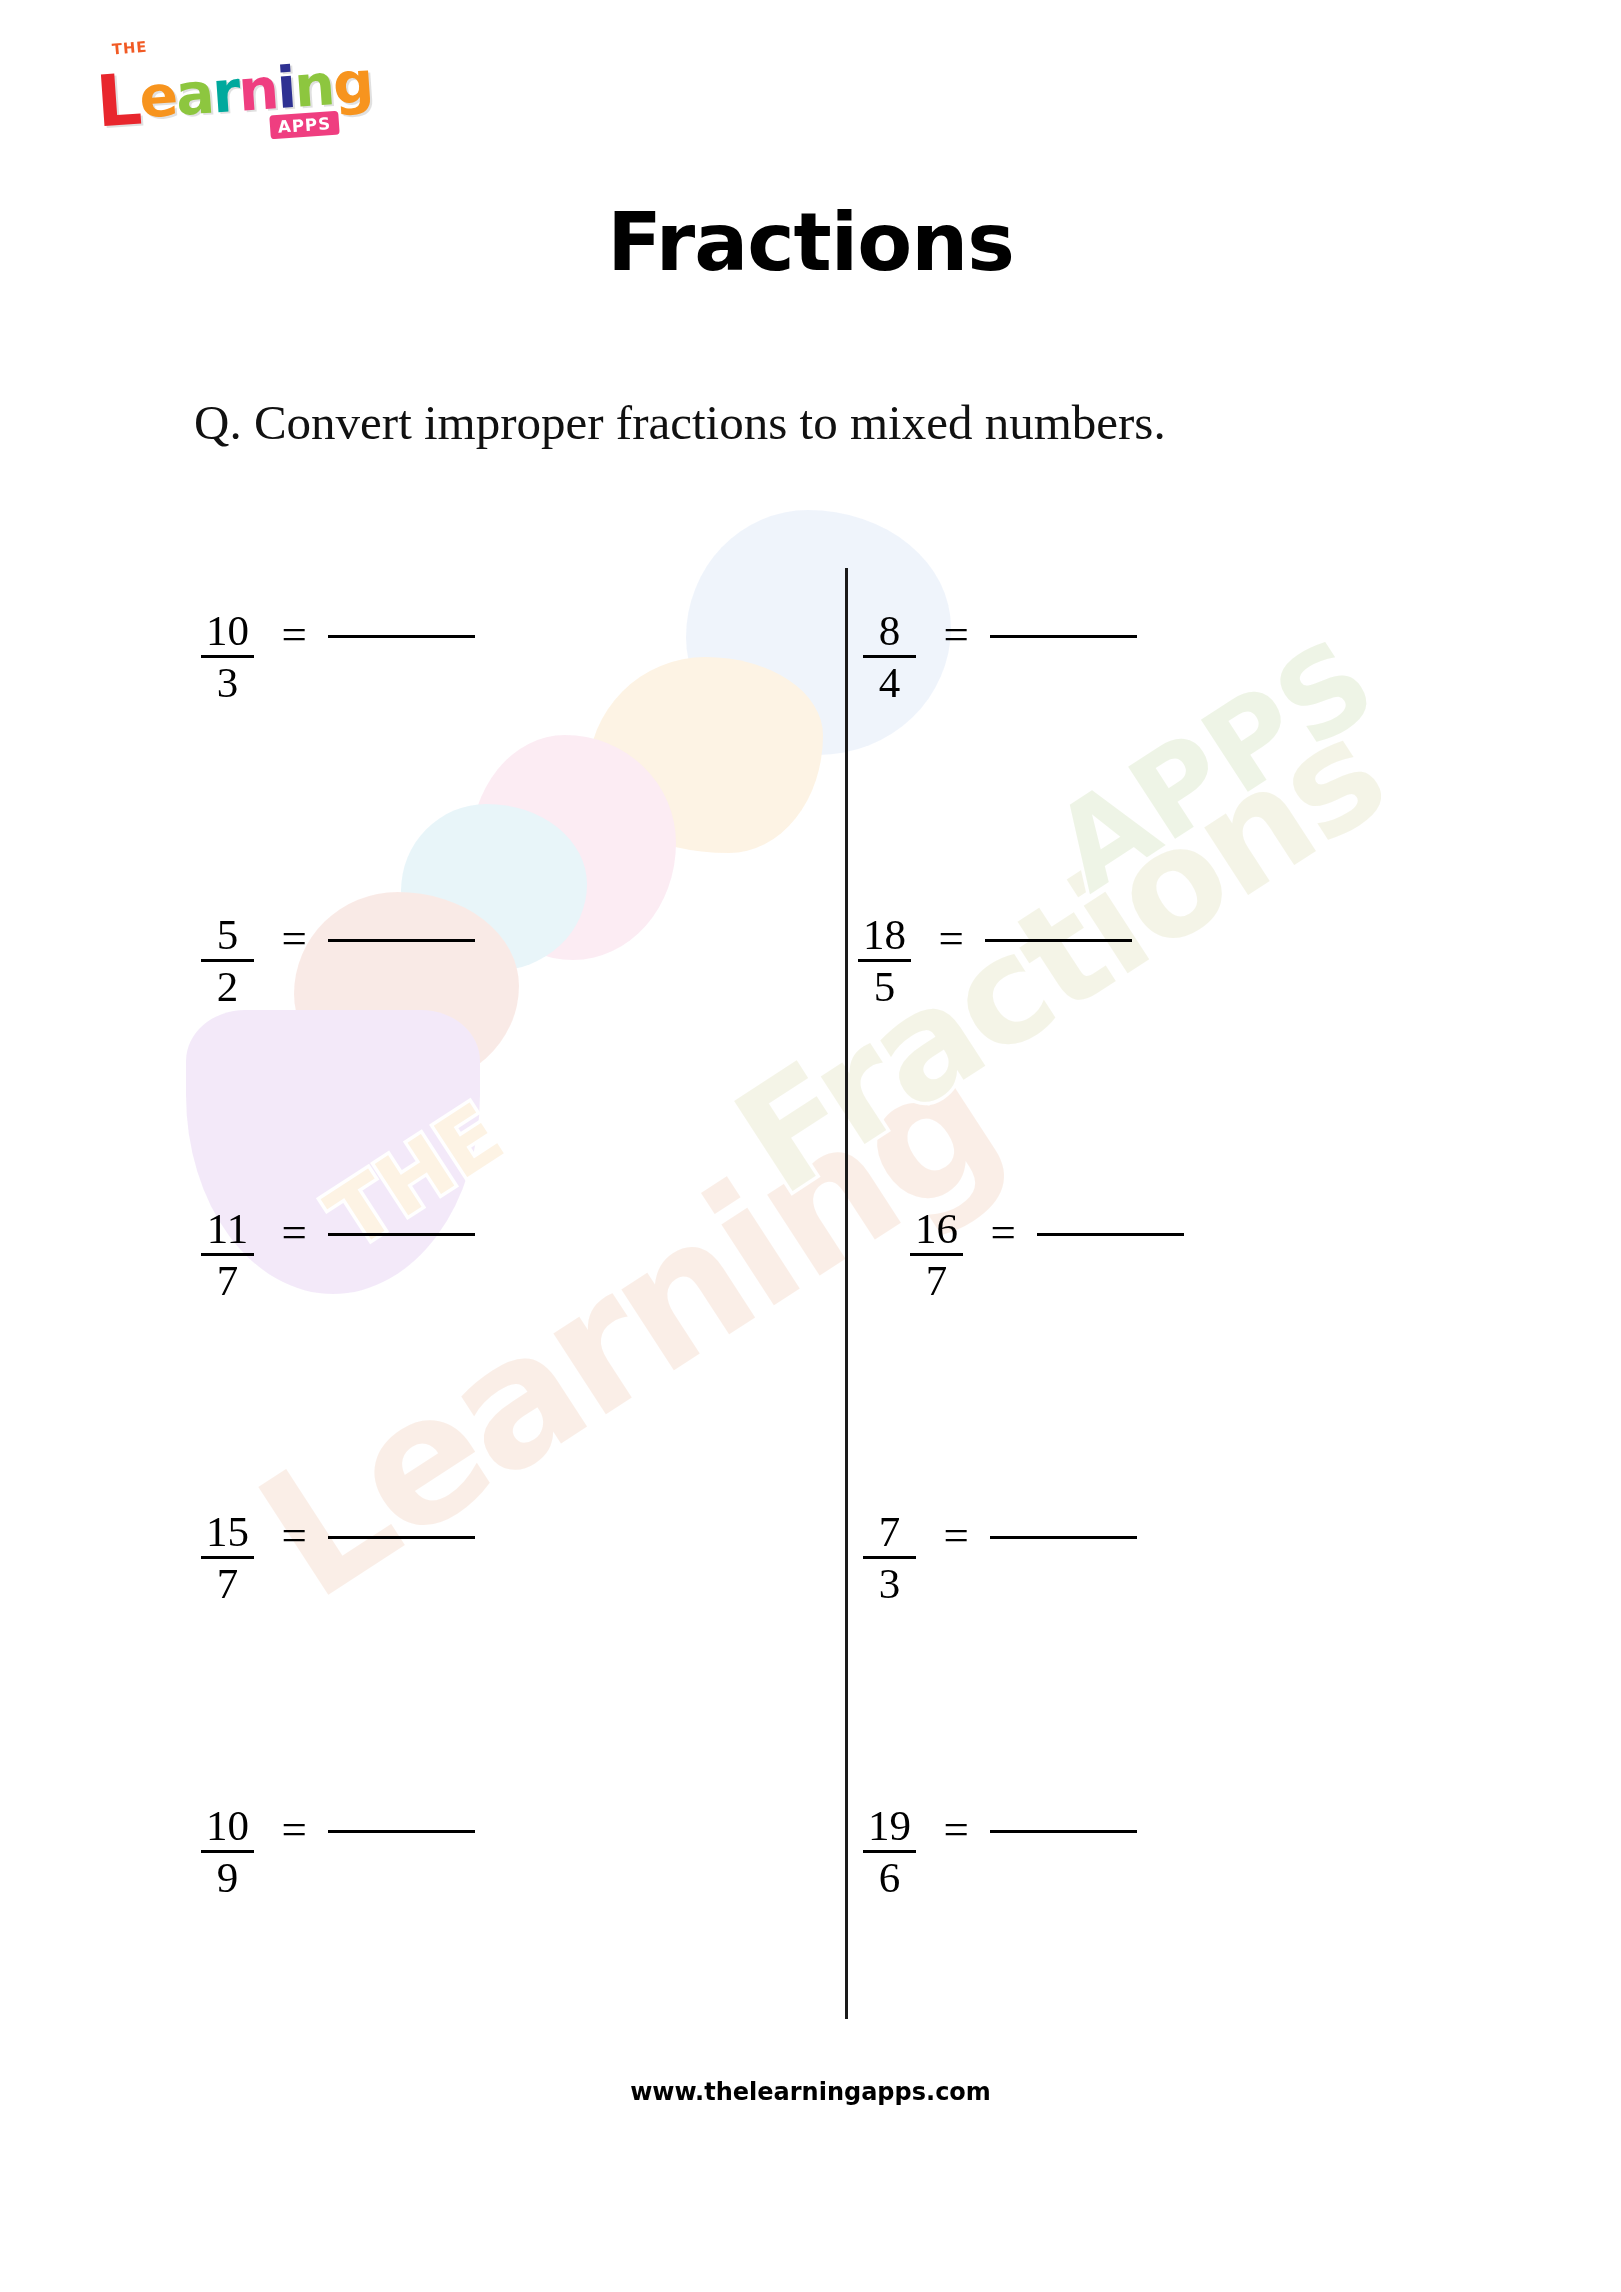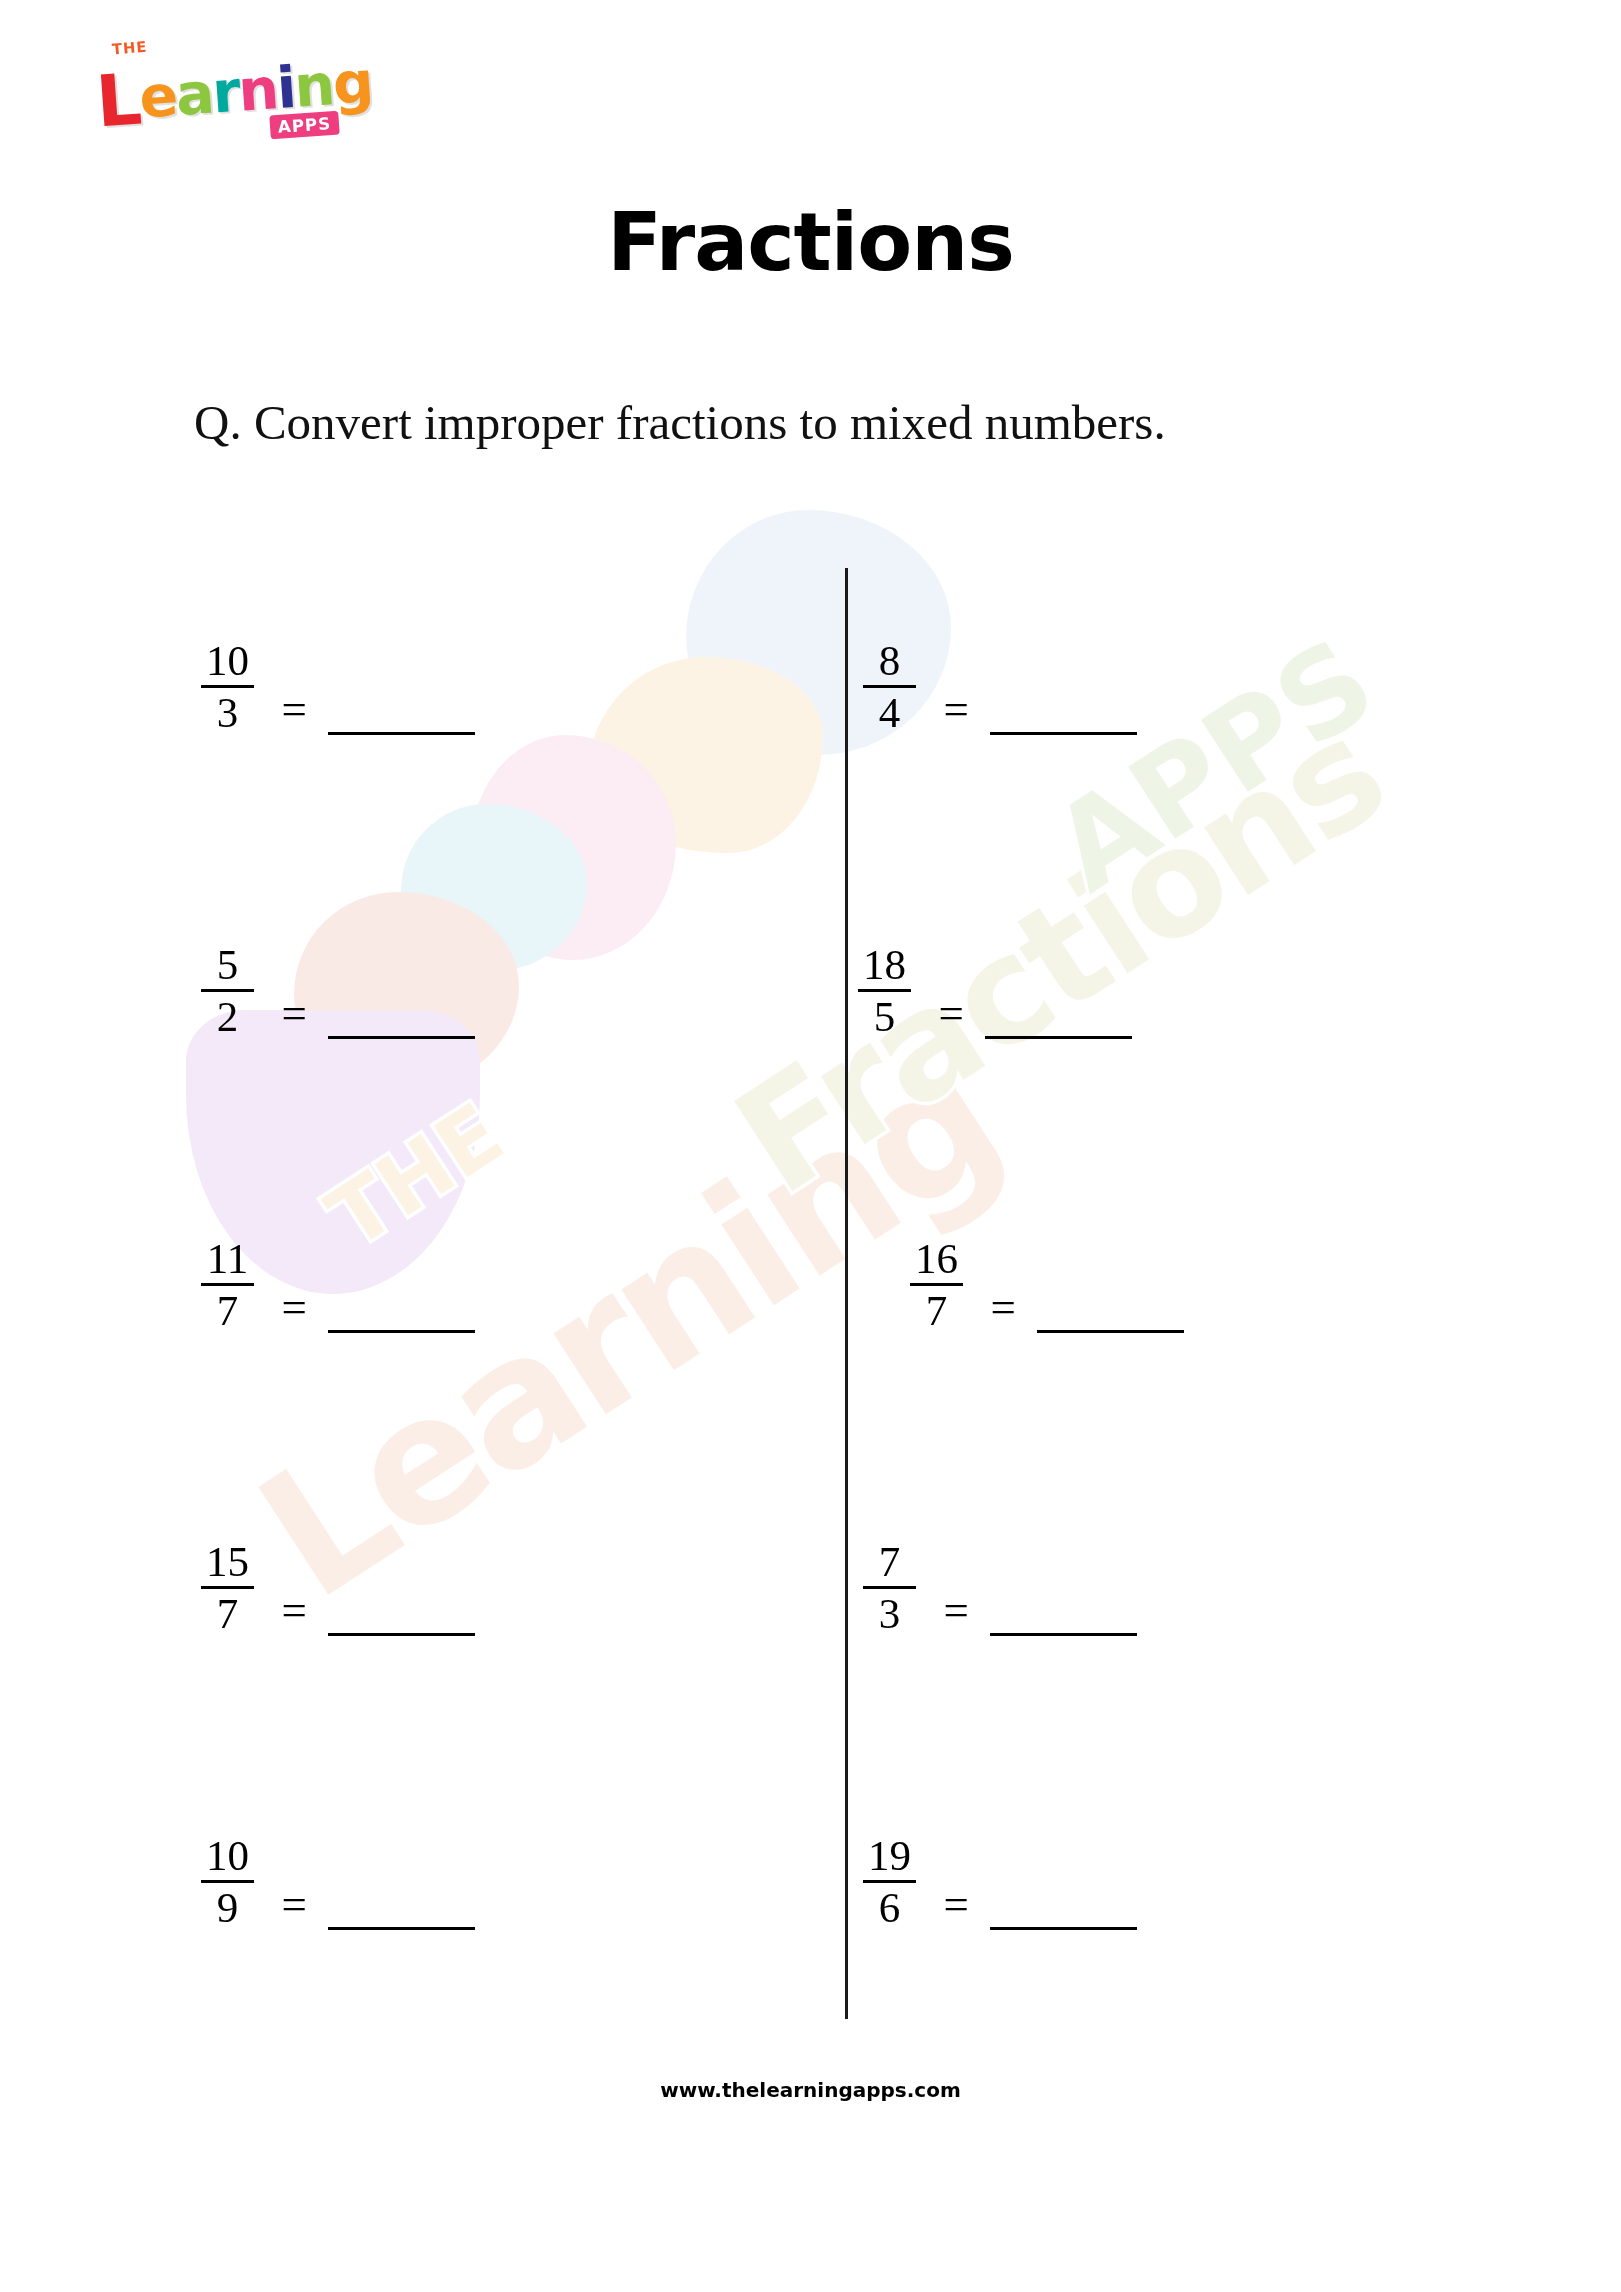--- a/index.html
+++ b/index.html
@@ -148,21 +148,21 @@
     left: 845px;
     top: 568px;
     width: 2.9px;
     height: 1451px;
     background: #1a1a1a;
   }
 
   .problem {
     position: absolute;
     display: flex;
-    align-items: flex-end;
+    align-items: flex-start;
     height: 127px;
   }
   .frac {
     display: inline-flex;
     flex-direction: column;
     align-items: center;
     font-family: "Liberation Serif", serif;
     font-size: 43px;
     color: #000;
     line-height: 1.05;
@@ -191,21 +191,21 @@
   }
 
   
   .footer {
     position: absolute;
     top: 2078px;
     left: 0;
     width: 100%;
     text-align: center;
     font-family: "DejaVu Sans", sans-serif;
-    font-size: 20px;
+    font-size: 24px;
     font-weight: bold;
     color: #000;
   }
 </style>
 </head>
 <body>
 
 <div class="logo">
   <div class="logo-the">THE</div>
   <div class="logo-main" id="logo-main"><span style="color: rgb(232, 38, 45); font-size: 71px; vertical-align: -5.9px;">L</span><span style="color: rgb(247, 148, 30);">e</span><span style="color: rgb(141, 198, 63);">a</span><span style="color: rgb(0, 169, 157);">r</span><span style="color: rgb(239, 62, 128);">n</span><span style="color: rgb(46, 49, 146);">i</span><span style="color: rgb(141, 198, 63);">n</span><span style="color: rgb(247, 148, 30);">g</span></div>

